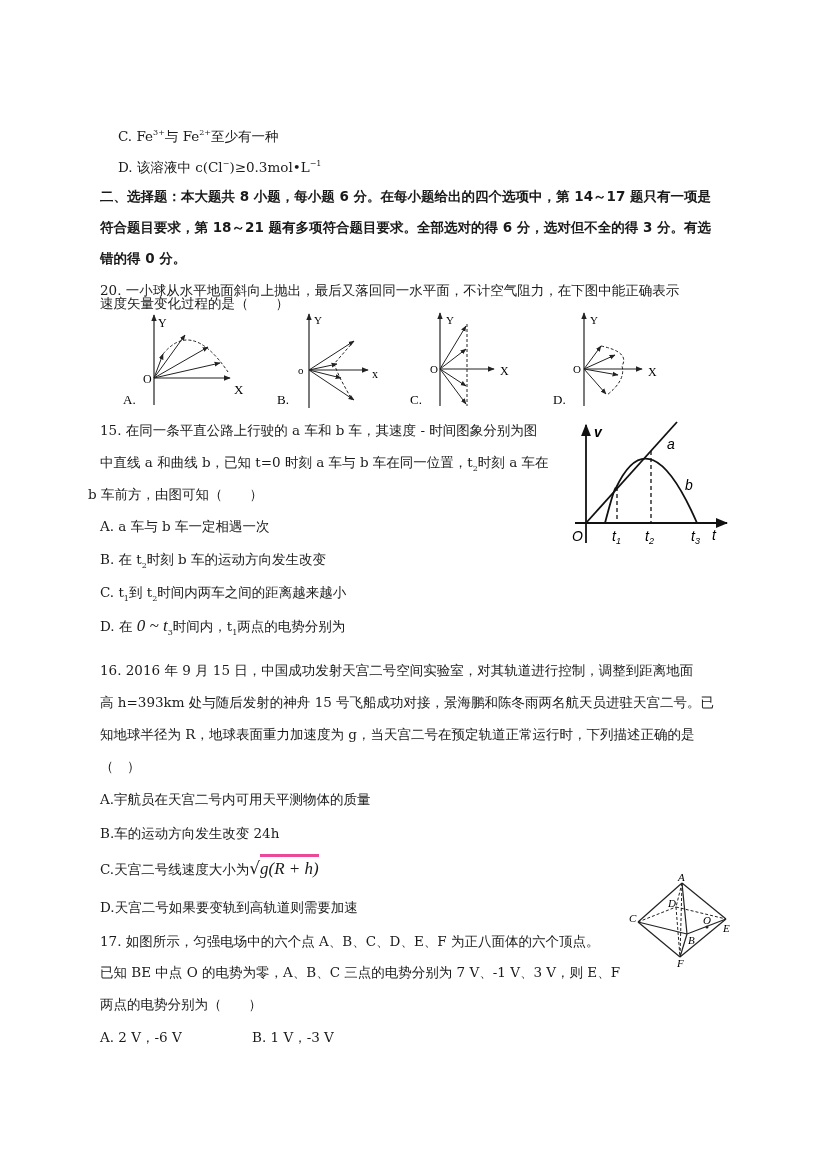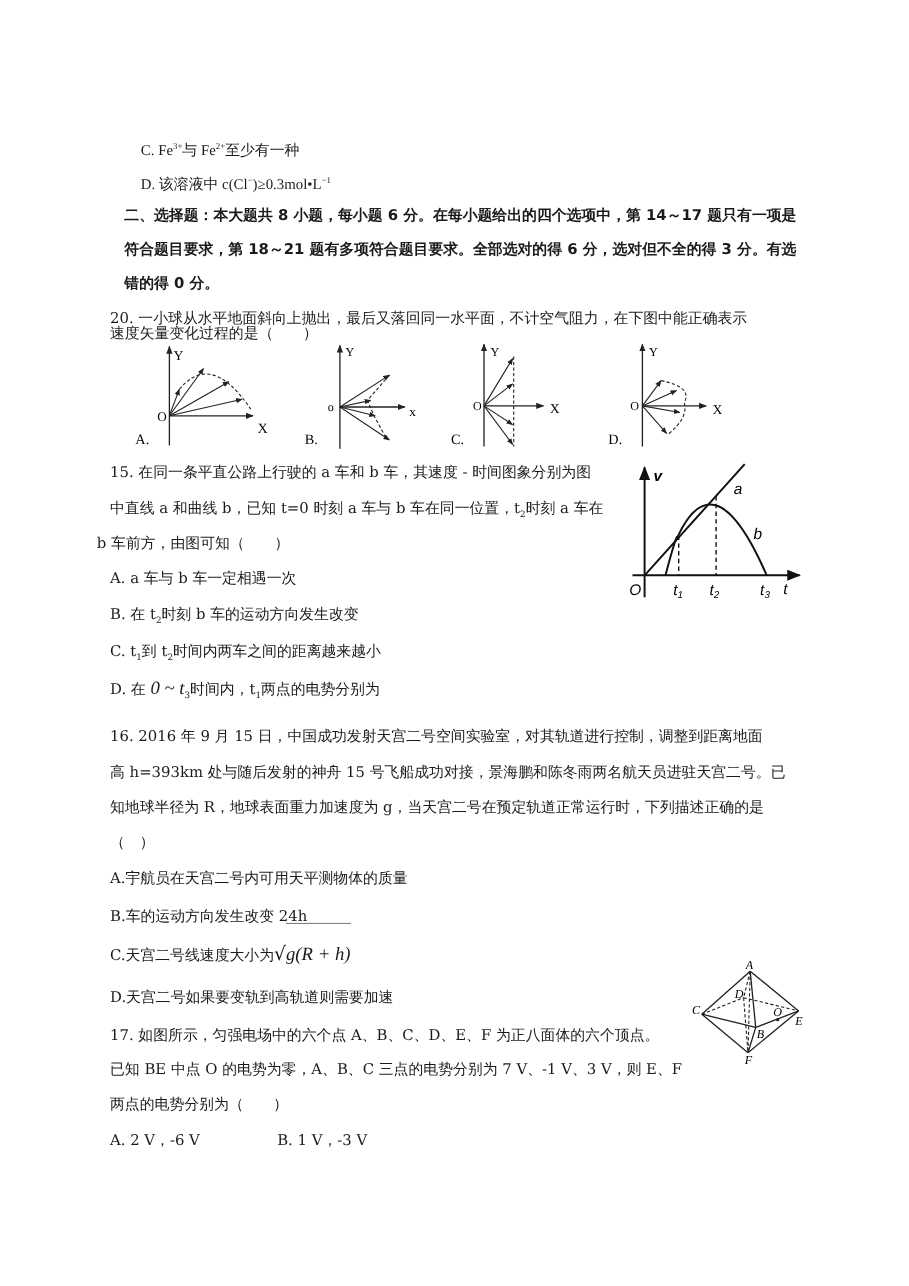--- a/index.html
+++ b/index.html
@@ -1,20 +1,20 @@
 <!DOCTYPE html>
 <html><head>
 <meta charset="utf-8">
 <style>
   html, body { margin: 0; padding: 0; background: #ffffff; }
   body { width: 826px; height: 1169px; position: relative; overflow: hidden;
          font-family: "DejaVu Serif", "Liberation Serif", serif; color: #1a1a1a; }
   .line { position: absolute; left: 110px; font-size: 13.5px; white-space: nowrap; line-height: 20px; }
-  .bold { font-weight: bold; font-family: "DejaVu Sans", "Liberation Sans", sans-serif; font-size: 13.5px; margin-left: 13px; }
-  .opt { left: 128px; font-family: Liberation Serif, serif; }
+  .bold { font-weight: bold; font-family: "DejaVu Sans", "Liberation Sans", sans-serif; font-size: 13.5px; }
+  .opt { left: 118px; }
   sup, sub { font-size: 8px; }
   .fig { position: absolute; }
   svg text { font-family: "Liberation Serif", serif; }
   .it { font-family: "Liberation Sans", sans-serif; font-style: italic; }
   .math { font-family: "Liberation Serif", serif; font-style: italic; font-size: 17px; text-align: right; }
 </style>
 </head>
 <body>
 
 <div class="line opt" style="top:123px">
@@ -133,21 +133,21 @@
   <text x="126" y="126" font-size="14" class="it"><tspan>t</tspan><tspan font-size="9" dy="3">3</tspan></text>
 </svg>
 
 <div class="line" style="top:660px;left:100px">16. 2016 年 9 月 15 日，中国成功发射天宫二号空间实验室，对其轨道进行控制，调整到距离地面</div>
 <div class="line" style="top:692px;left:100px">高 h=393km 处与随后发射的神舟 15 号飞船成功对接，景海鹏和陈冬雨两名航天员进驻天宫二号。已</div>
 <div class="line" style="top:724px;left:100px">知地球半径为 R，地球表面重力加速度为 g，当天宫二号在预定轨道正常运行时，下列描述正确的是</div>
 <div class="line" style="top:756px;left:100px">（　）</div>
 <div class="line" style="top:789px;left:100px">A.宇航员在天宫二号内可用天平测物体的质量</div>
 <div class="line" style="top:823px;left:100px">B.车的运动方向发生改变 24h</div>
 <div class="line" style="top:858px;left:100px">
-  <span>C.天宫二号线速度大小为</span><span style="font-size:17px">√</span><span class="math" style="border-top:1px solid #ec4899;padding-top:18px">g(R + h)</span>
+  <span>C.天宫二号线速度大小为</span><span style="font-size:17px">√</span><span class="math" style="border-top:3px solid #ec4899;padding-top:2px">g(R + h)</span>
 </div>
 <div class="line" style="top:897px;left:100px">D.天宫二号如果要变轨到高轨道则需要加速</div>
 
 <svg class="fig" style="left:620px;top:870px" width="130" height="100">
   <g stroke="#222" stroke-width="1.2" fill="none">
     <line x1="62" y1="13" x2="18" y2="52"></line>
     <line x1="62" y1="13" x2="106" y2="49"></line>
     <line x1="62" y1="13" x2="67" y2="64"></line>
     <line x1="18" y1="52" x2="67" y2="64"></line>
     <line x1="67" y1="64" x2="106" y2="49"></line>

